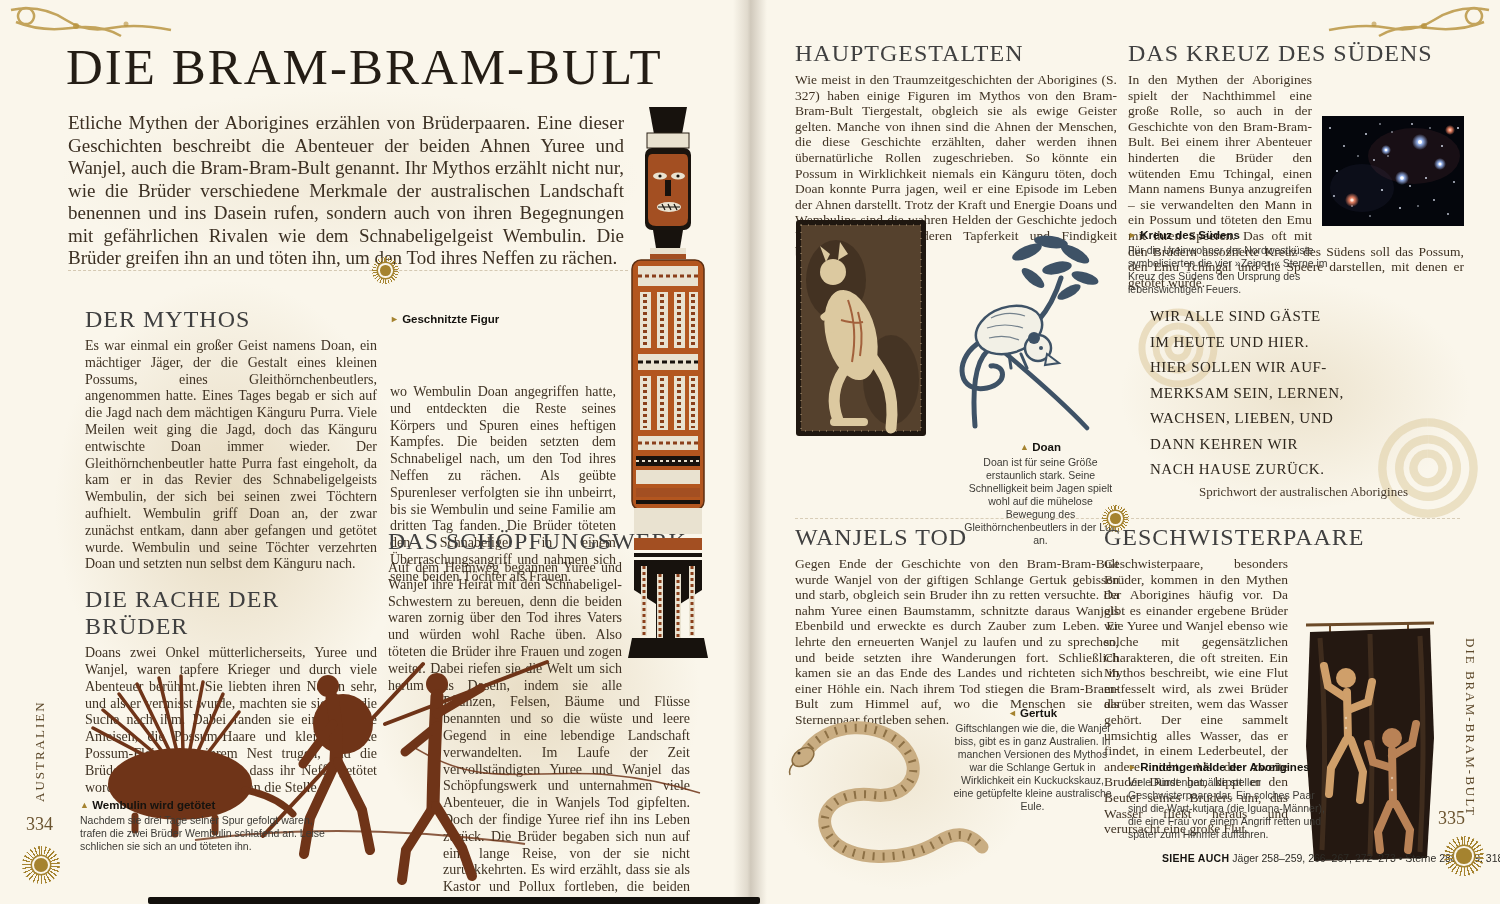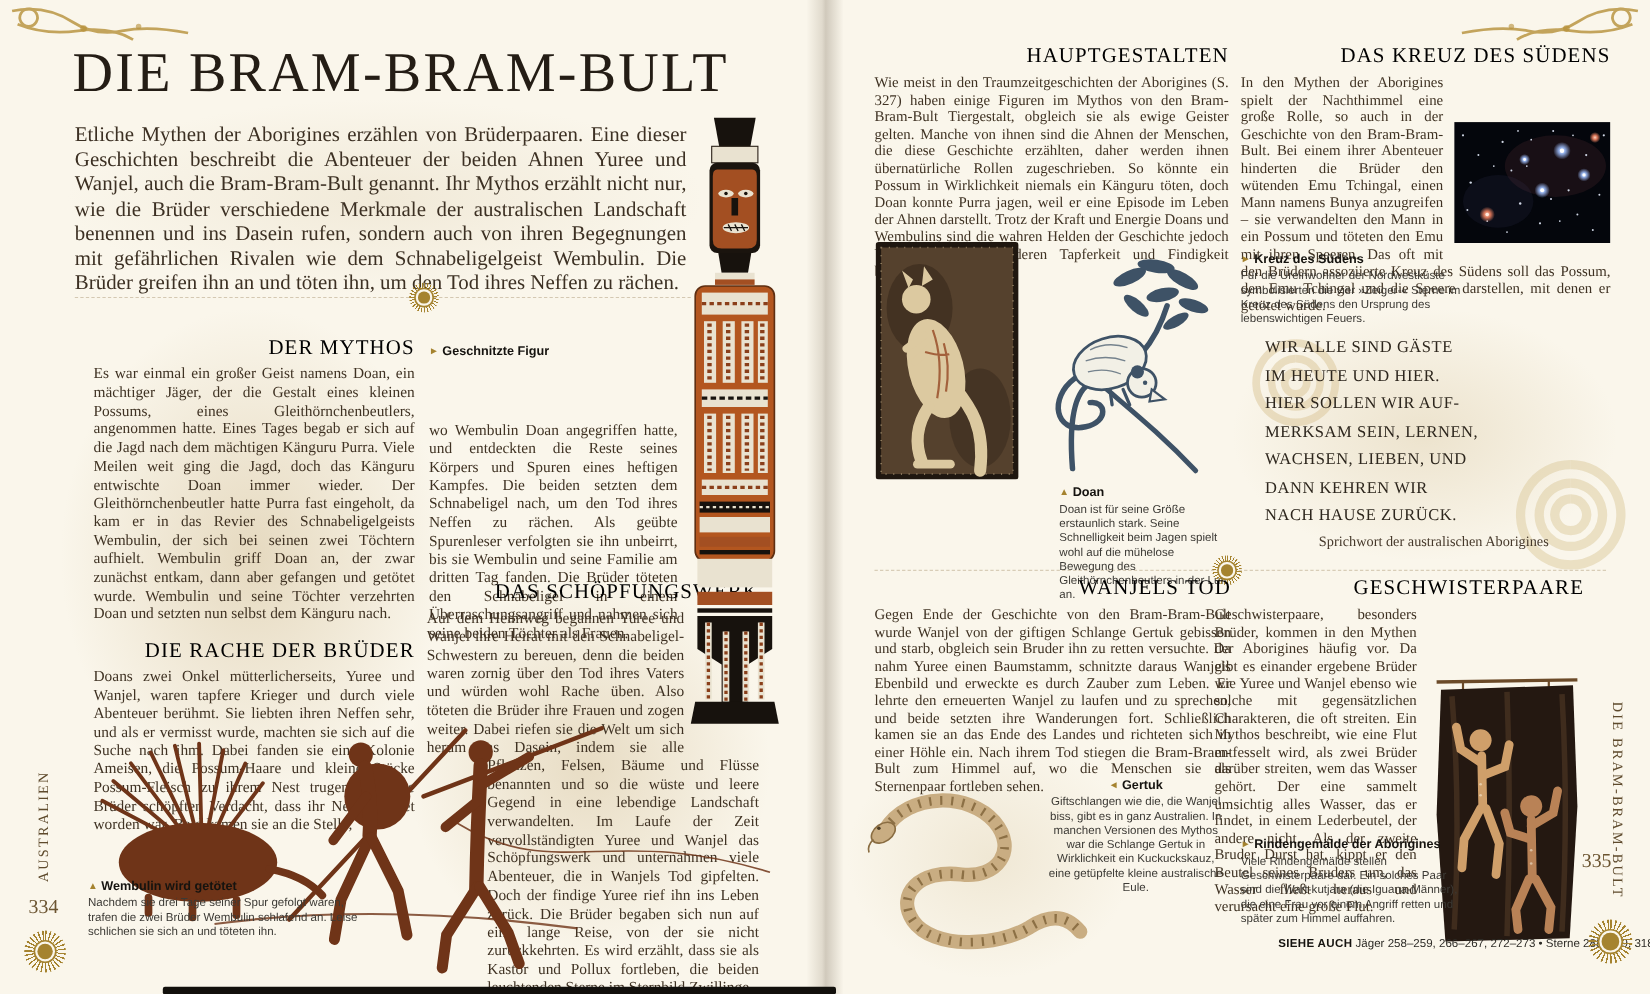--- a/index.html
+++ b/index.html
@@ -2,21 +2,21 @@
 <html><head>
 <meta charset="utf-8">
 <style>
   html,body{margin:0;padding:0;}
   .spread{position:relative;width:1500px;height:904px;background:#faf6eb;overflow:hidden;
           font-family:"Liberation Serif",serif;color:#3f3223;}
   .patch{position:absolute;pointer-events:none;}
   .abs{position:absolute;}
   .page-title{font-size:51px;letter-spacing:2px;color:#241d15;font-weight:400;}
   .intro{font-size:19px;line-height:22.5px;text-align:justify;color:#3c3023;}
-  .sec-h{font-size:19px;letter-spacing:1px;color:#000000;font-weight:400;margin:0 0 5px 0;text-align:right;}
+  .sec-h{font-size:24px;letter-spacing:1px;color:#404040;font-weight:400;margin:0 0 5px 0;}
   .body-t{font-size:14px;line-height:16.8px;text-align:justify;margin:0;}
   .body-t2{font-size:13.5px;line-height:15.6px;text-align:justify;margin:0;}
   .cap{font-family:"Liberation Sans",sans-serif;}
   .cap-ti{font-size:11.5px;font-weight:700;color:#15130f;line-height:15px;}
   .cap-b{font-size:10.5px;line-height:13px;color:#3c3a35;margin-top:1px;}
   .gold{color:#a5832f;font-size:9px;vertical-align:1px;}
   .quote{font-size:15px;line-height:25.5px;letter-spacing:0.5px;color:#2d261d;white-space:pre-line;}
   .quote-attr{font-size:13px;color:#45382a;text-align:right;}
   .vlabel{writing-mode:vertical-rl;font-size:13px;letter-spacing:2px;color:#5e4a2c;}
   .vlabel.up{transform:rotate(180deg);}
@@ -237,21 +237,21 @@
         <ellipse cx="74" cy="104" rx="34" ry="23" fill="#f2f0e6" stroke="#3e5266" stroke-width="2.5"></ellipse>
       </g>
     <circle cx="103" cy="122" r="13" fill="#f2f0e6" stroke="#3e5266" stroke-width="2.5"></circle>
     <path d="M112,128 l12,9 l-14,2 z" fill="#f2f0e6" stroke="#3e5266" stroke-width="2"></path>
     <circle cx="99" cy="112" r="6" fill="#3e5266"></circle>
     <circle cx="106" cy="122" r="2" fill="#3e5266"></circle>
     <path d="M56,92 q16,-8 34,-2 M52,102 q18,-6 36,0 M54,112 q16,-4 30,2" stroke="#3e5266" stroke-width="1.2" fill="none" opacity=".7"></path>
     <path d="M86,128 l6,14 M74,128 l2,14" stroke="#3e5266" stroke-width="3" stroke-linecap="round"></path>
   </svg>
 
-  <div class="abs cap" style="left:963px;top:440px;width:155px;">
+  <div class="abs cap" style="left:963px;top:440px;width:155px;text-align:center;">
     <div class="cap-ti"><span class="gold">▲</span> <span>Doan</span></div>
     <div class="cap-b">Doan ist für seine Größe erstaunlich stark. Seine Schnelligkeit beim Jagen spielt wohl auf die mühelose Bewegung des Gleithörnchenbeutlers in der Luft an.</div>
   </div>
 
   <div class="divline" style="left:795px;top:518px;width:665px;opacity:.55;"></div>
   <div class="sun" style="left:1102px;top:505px;width:27px;height:27px;"></div>
 
   <div class="abs" style="left:795px;top:524px;width:324px;">
     <h3 class="sec-h">WANJELS TOD</h3>
     <p class="body-t2">Gegen Ende der Geschichte von den Bram-Bram-Bult wurde Wanjel von der giftigen Schlange Gertuk gebissen und starb, obgleich sein Bruder ihn zu retten versuchte. Da nahm Yuree einen Baumstamm, schnitzte daraus Wanjels Ebenbild und erweckte es durch Zauber zum Leben. Er lehrte den erneuerten Wanjel zu laufen und zu sprechen, und beide setzten ihre Wanderungen fort. Schließlich kamen sie an das Ende des Landes und richteten sich in einer Höhle ein. Nach ihrem Tod stiegen die Bram-Bram-Bult zum Himmel auf, wo die Menschen sie als Sternenpaar fortleben sehen.</p>
@@ -391,16 +391,16 @@
     <div class="cap-b">Viele Rindengemälde stellen Geschwisterpaare dar. Ein solches Paar sind die Wart-kutjara (die Iguana-Männer), die eine Frau vor einem Angriff retten und später zum Himmel auffahren.</div>
   </div>
 
   <div class="abs siehe" style="left:1162px;top:852px;">
     <b>SIEHE AUCH</b>
     <span>Jäger 258–259, 266–267, 272–273 • Sterne 288–289, 318–319, 340–341</span>
   </div>
   <div class="sun" style="left:1444px;top:836px;width:40px;height:40px;"></div>
 
   <div class="abs vlabel" style="left:1462px;top:638px;height:190px;">DIE BRAM-BRAM-BULT</div>
-  <div class="abs pnum" style="left:1438px;top:772px;">335</div>
+  <div class="abs pnum" style="left:1438px;top:808px;">335</div>
 
   <div class="bstrip"></div>
 </div>
 
 </body></html>

